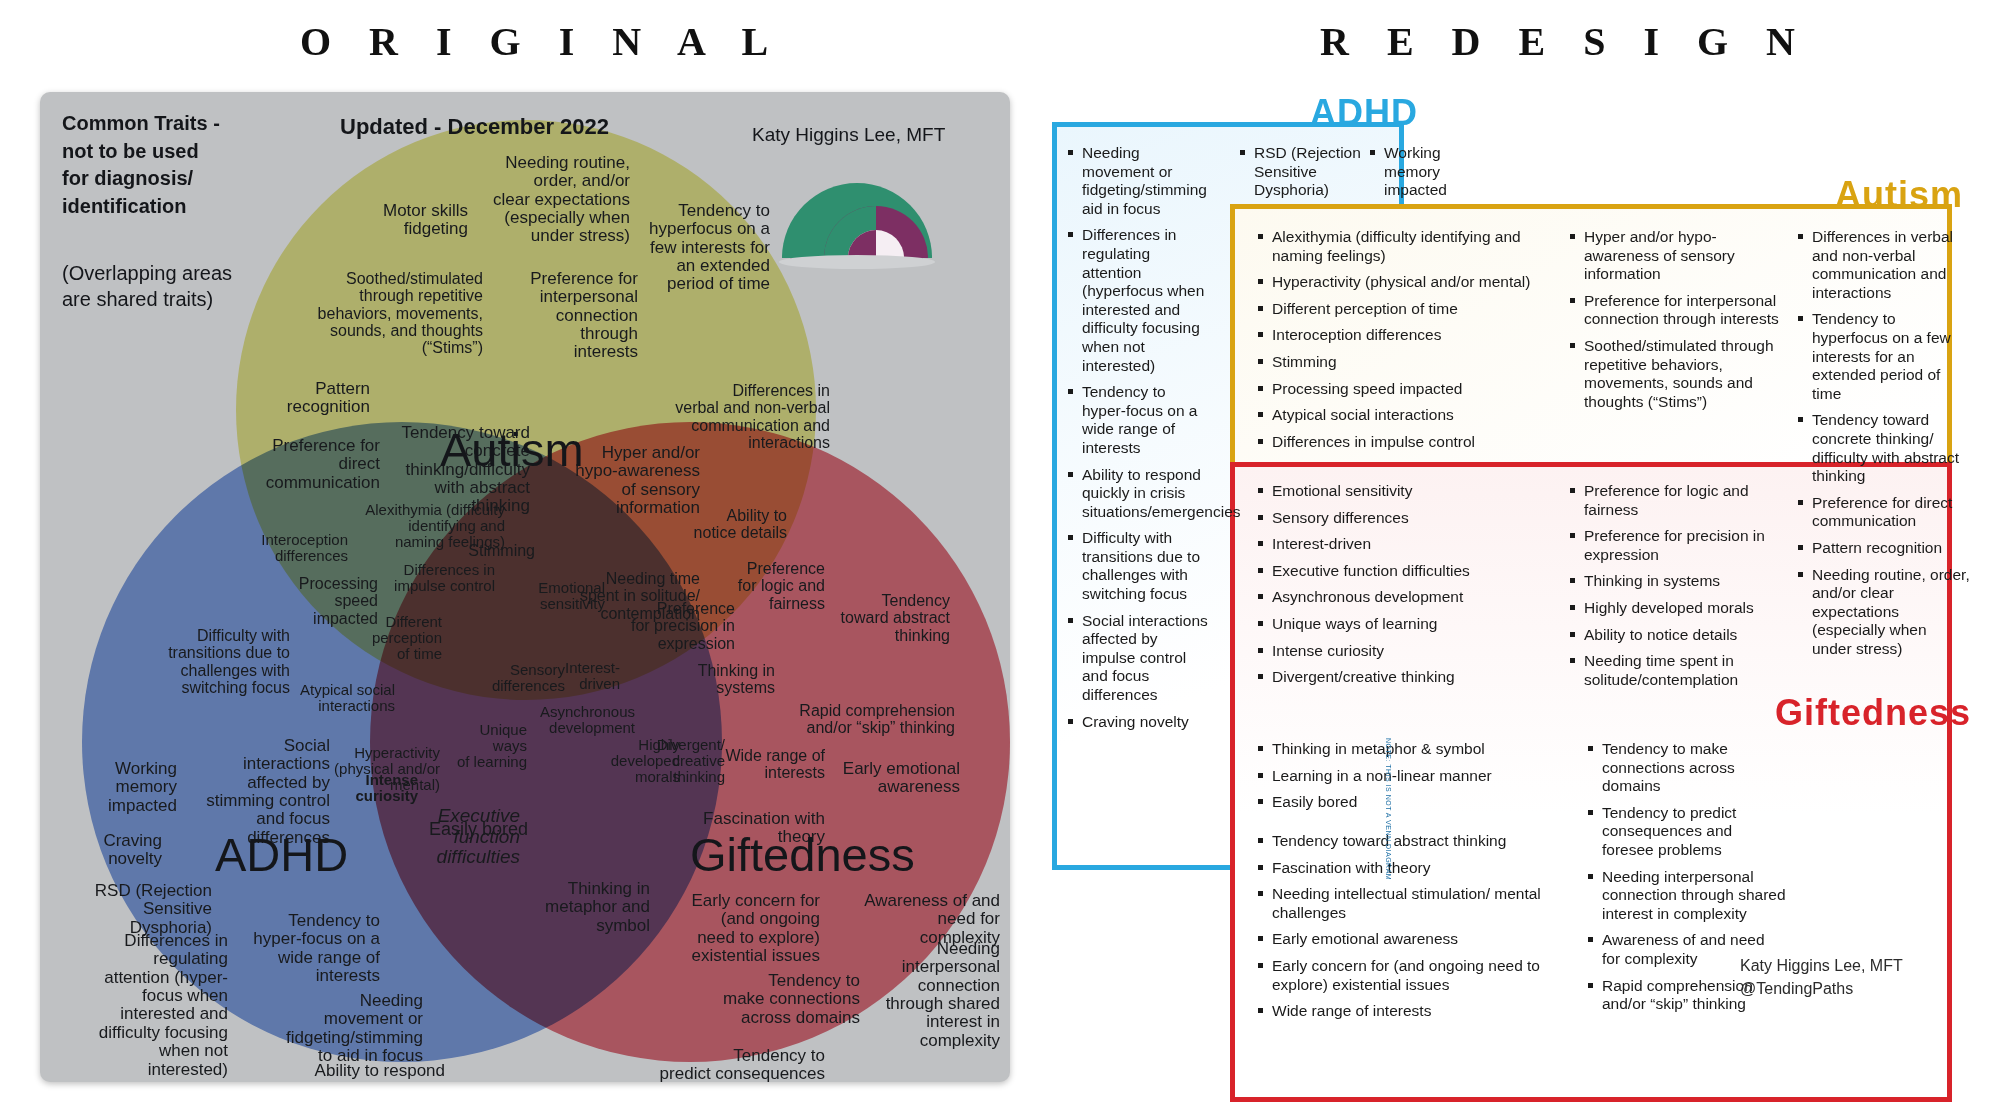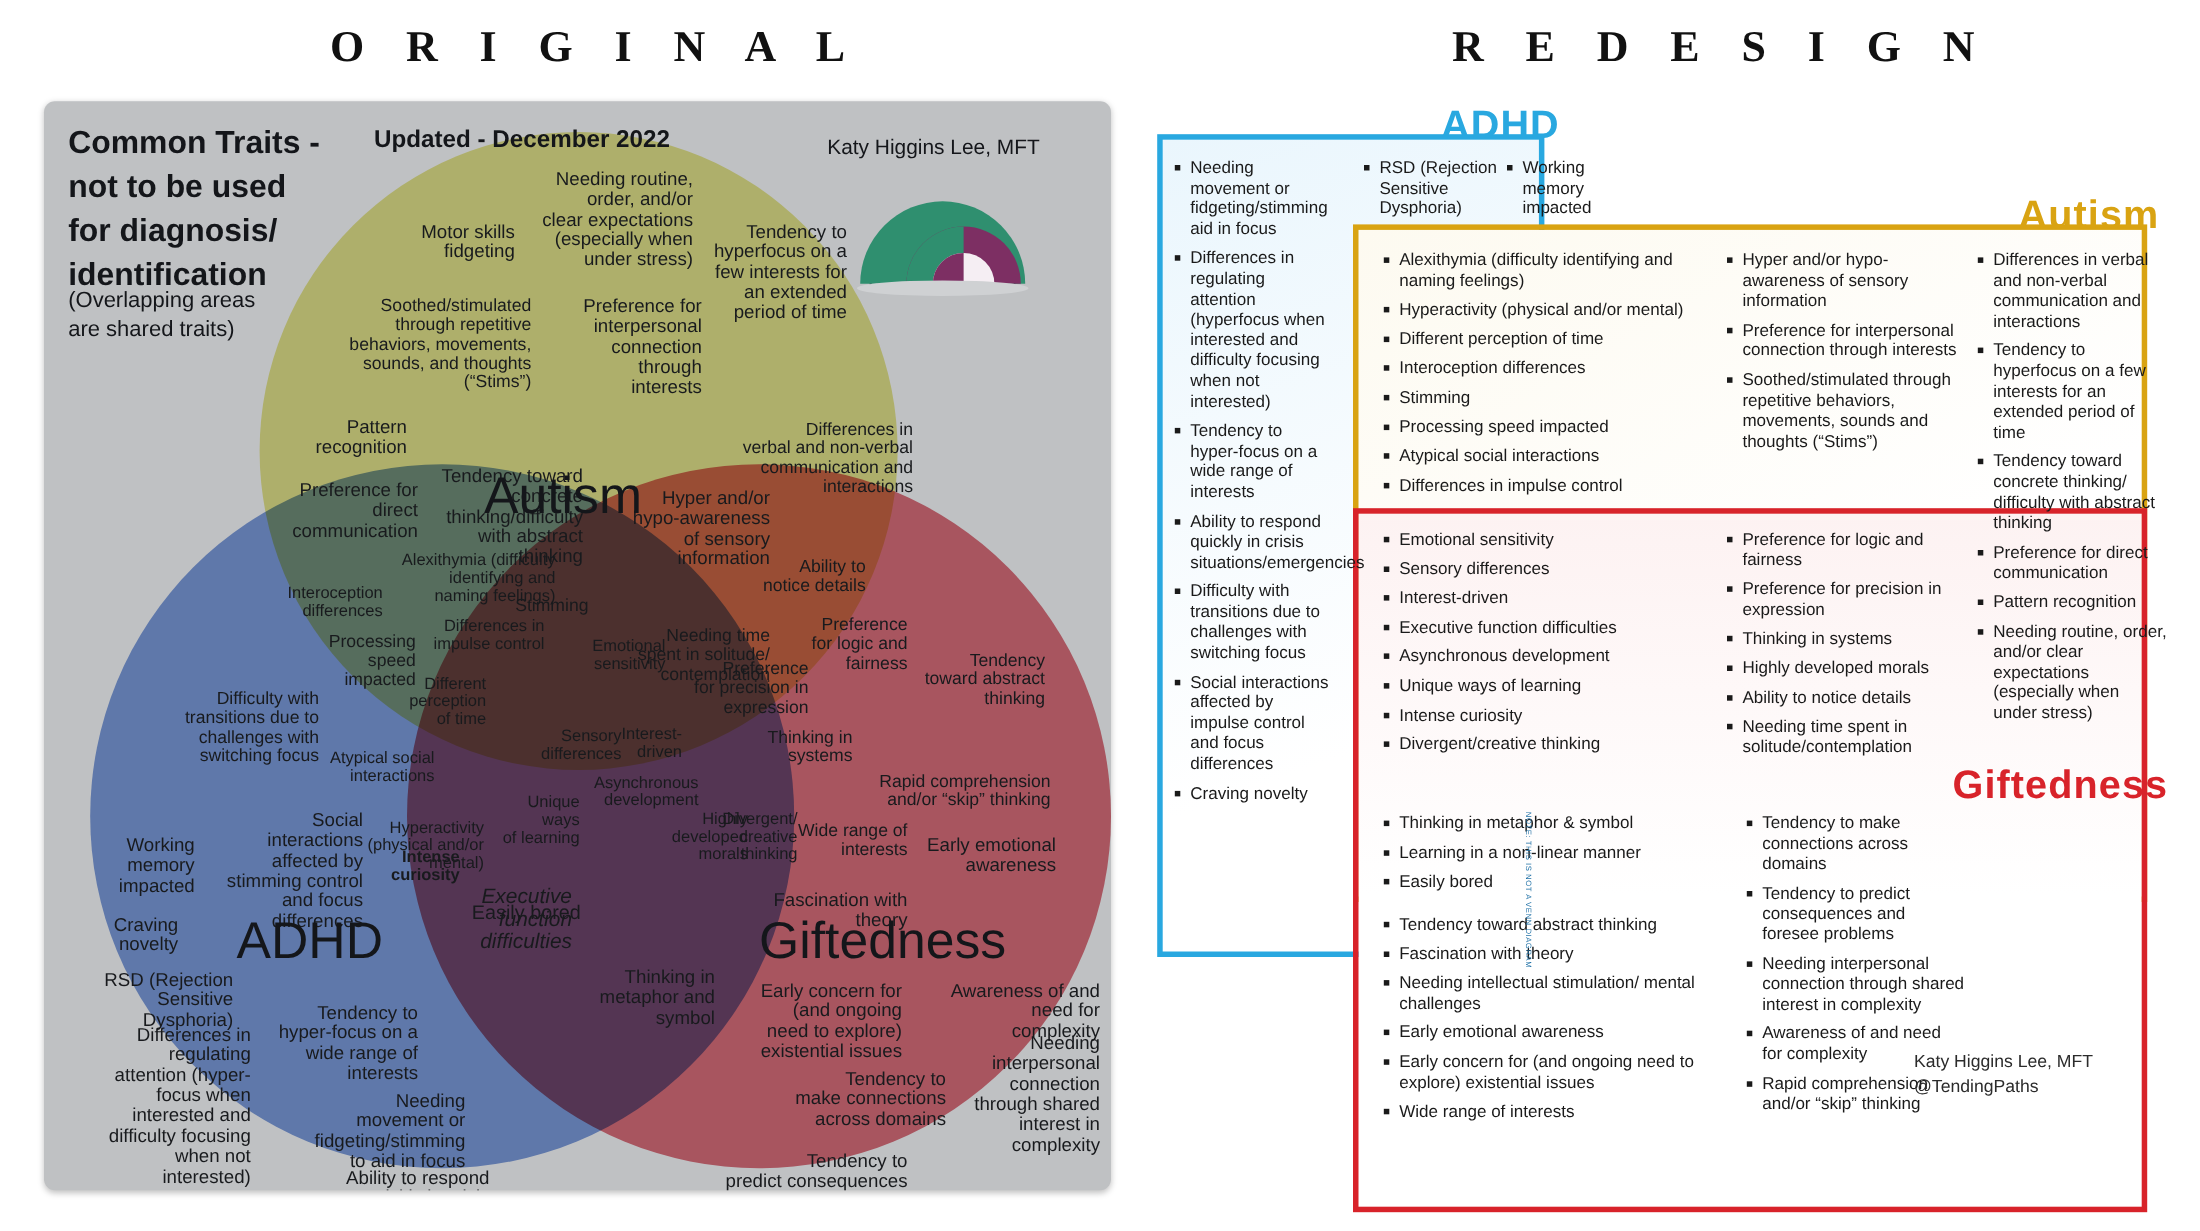--- a/index.html
+++ b/index.html
@@ -53,21 +53,21 @@
     white-space: nowrap;
     z-index: 7;
   }
   #name-autism  { left: 400px; top: 330px; font-size: 47px; }
   #name-adhd    { left: 175px; top: 735px; font-size: 47px; }
   #name-gifted  { left: 650px; top: 735px; font-size: 47px; }
 
   .hdr-block { position:absolute; z-index:8; color:#14161a; }
   #orig-title {
     left: 22px; top: 18px; width: 270px;
-    font-size: 29px; font-weight: 700; line-height: 1.38;
+    font-size: 20px; font-weight: 700; line-height: 1.38;
   }
   #orig-sub {
     left: 22px; top: 168px; width: 290px;
     font-size: 20px; line-height: 1.32;
   }
   #orig-updated {
     left: 300px; top: 22px;
     font-size: 22px; font-weight: 700; white-space: nowrap;
   }
   #orig-credit {

